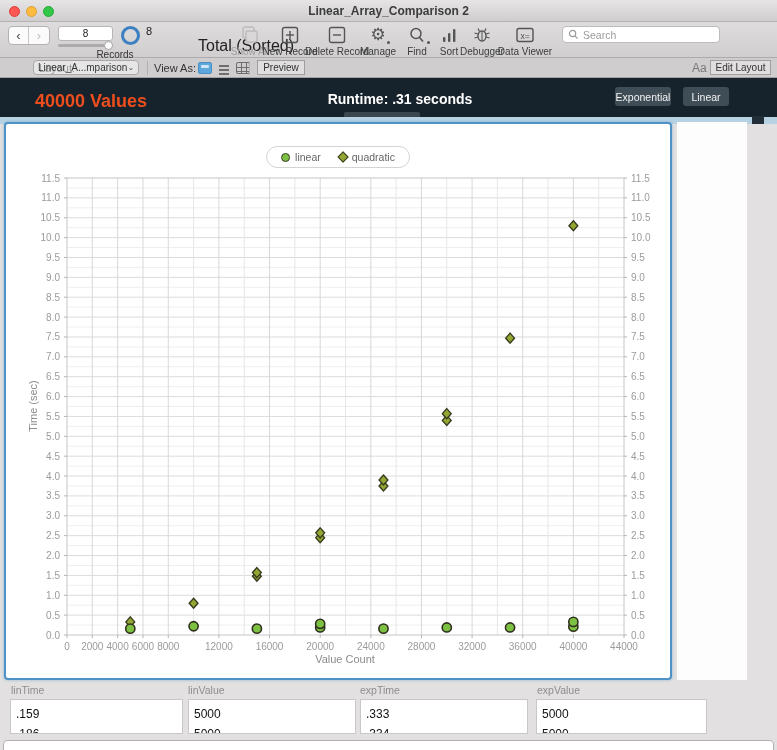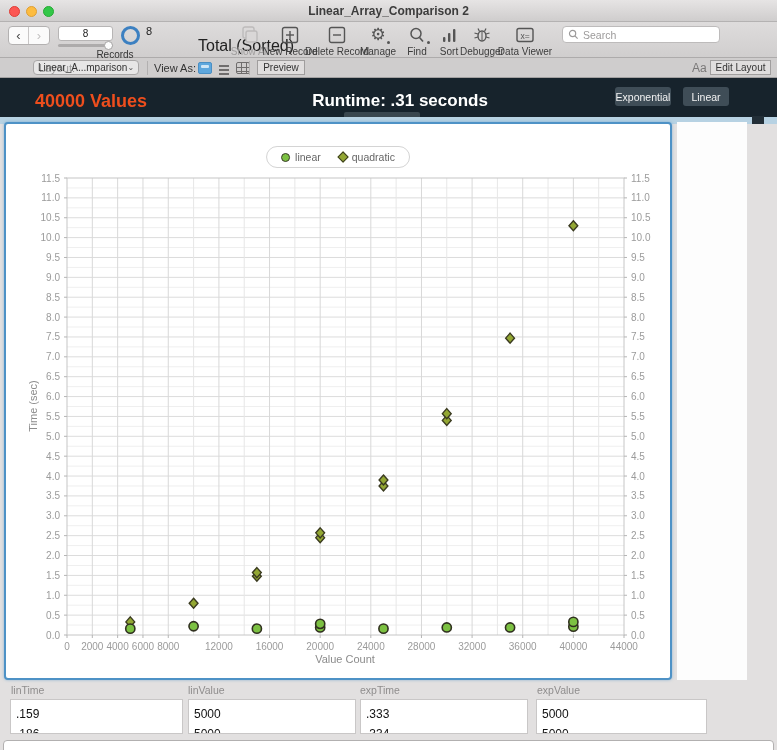--- a/index.html
+++ b/index.html
@@ -72,21 +72,21 @@
     linear-gradient(#6f6d6d,#6f6d6d) 8.5px 0/1px 100% no-repeat; }
   .lb-btn { position:absolute; top:2px; height:15px; border:1px solid #a09e9e; border-radius:0;
     background:rgba(255,255,255,0.35); font-size:10px; color:#333; display:flex;
     align-items:center; justify-content:center; }
   .fmt-ico { position:absolute; left:692px; top:3px; font-size:12px; color:#7a7878; }
 
   
   .darkheader { position:absolute; left:0; top:78px; width:777px; height:40px; background:#17232c; }
   .values-label { position:absolute; left:35px; top:13px; font-size:18px; font-weight:700; color:#ee4e1d; }
   .runtime-label { position:absolute; left:280px; width:240px; top:13px; text-align:center;
-    font-size:17px; font-weight:700; color:#fff; }
+    font-size:14px; font-weight:700; color:#fff; }
   .partial-btn { position:absolute; left:344px; top:34px; width:76px; height:6px;
     background:#3a474f; border-radius:2px 2px 0 0; }
   .hdr-btn { position:absolute; top:9px; height:19px; background:#3f4d57; border-radius:3px;
     color:#f2f2f2; font-size:10.5px; display:flex; align-items:center; justify-content:center; }
   .blue-strip { position:absolute; left:0; top:117px; width:777px; height:7px; background:#b7d2e3; }
   .strip-dark { position:absolute; left:752px; top:116px; width:12px; height:8px; background:#222e37; }
 
   
   .chart-panel { position:absolute; left:4px; top:122px; width:668px; height:558px;
     background:#fff; border:2px solid #4e92c6; border-radius:4px;

